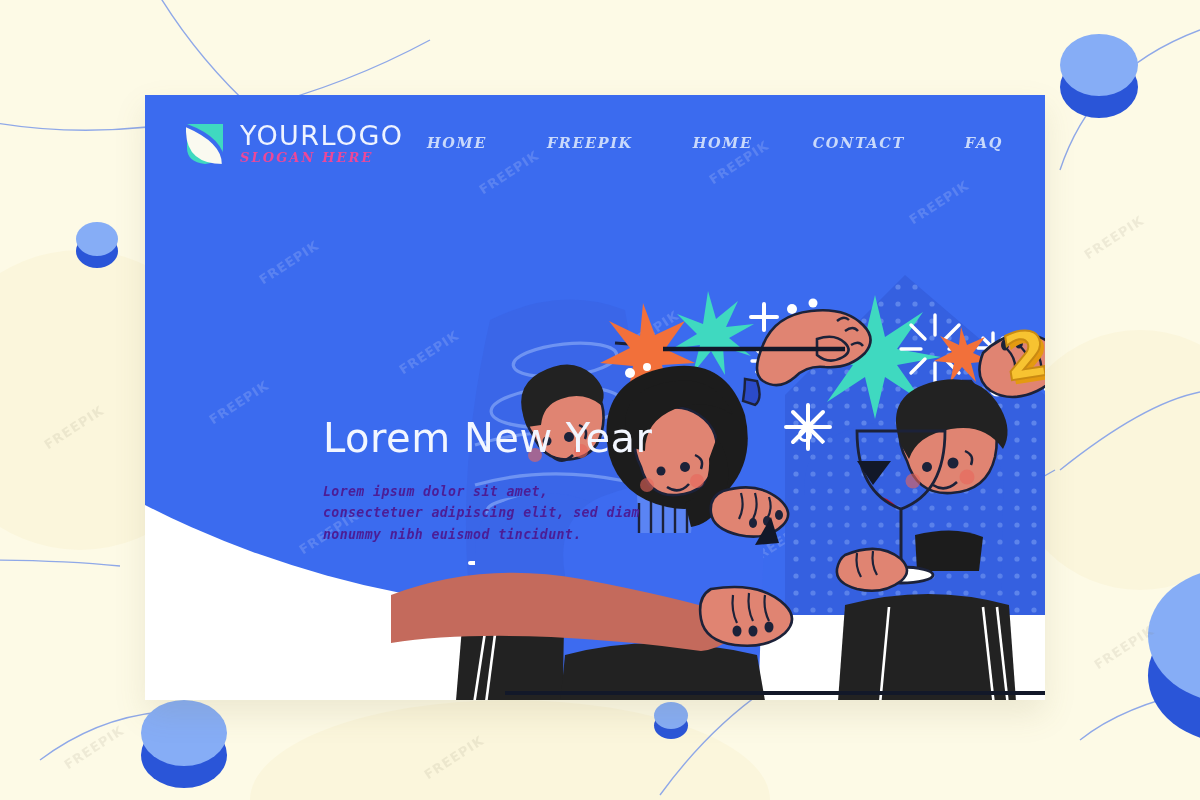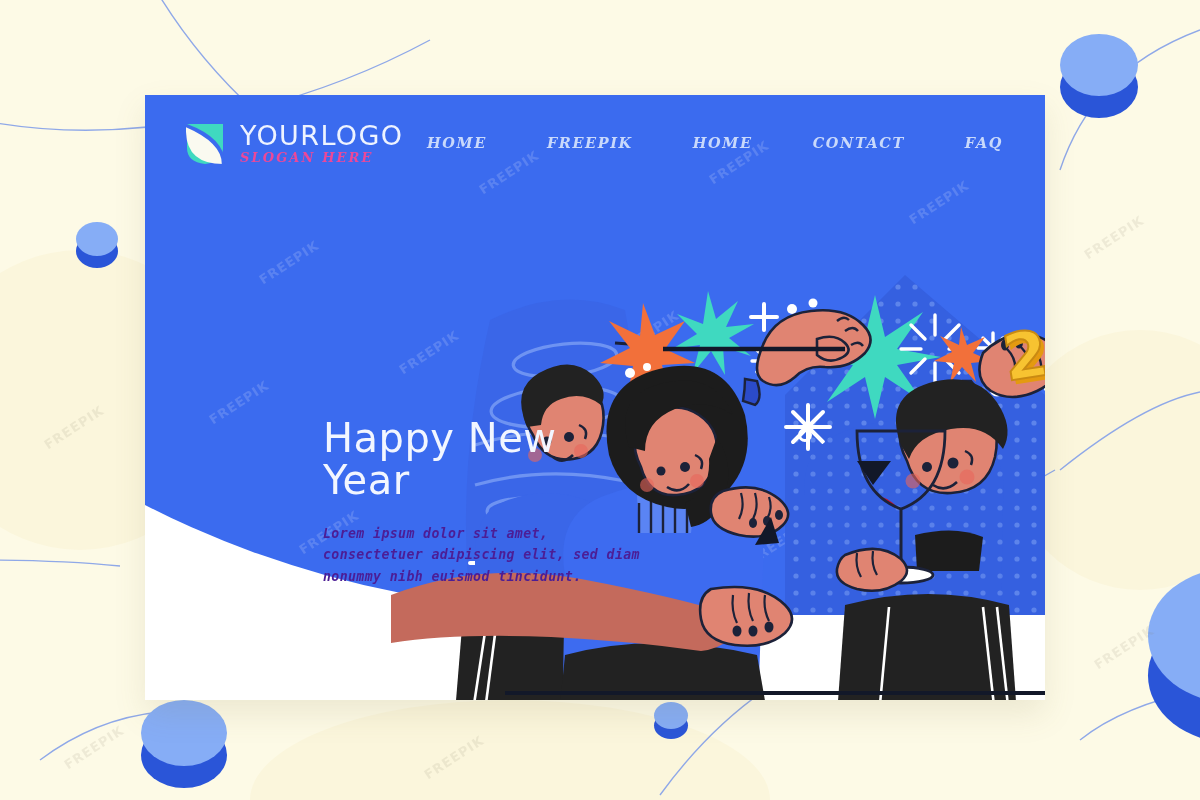--- a/index.html
+++ b/index.html
@@ -408,21 +408,21 @@
       <nav class="nav">
         <a href="#">HOME</a>
         <a href="#">FREEPIK</a>
         <a href="#">HOME</a>
         <a href="#">CONTACT</a>
         <a href="#">FAQ</a>
       </nav>
     </div>
 
     <div class="copy">
-      <h1 class="headline">Happy New Year</h1>
+      <h1 class="headline">Lorem New Year</h1>
       <p class="sub">Lorem ipsum dolor sit amet, consectetuer adipiscing elit, sed diam nonummy nibh euismod tincidunt.</p>
     </div>
 
     <span class="wm" style="left:110px;top:160px;">FREEPIK</span>
     <span class="wm" style="left:330px;top:70px;">FREEPIK</span>
     <span class="wm" style="left:560px;top:60px;">FREEPIK</span>
     <span class="wm" style="left:760px;top:100px;">FREEPIK</span>
     <span class="wm" style="left:60px;top:300px;">FREEPIK</span>
     <span class="wm" style="left:250px;top:250px;">FREEPIK</span>
     <span class="wm" style="left:470px;top:230px;">FREEPIK</span>

